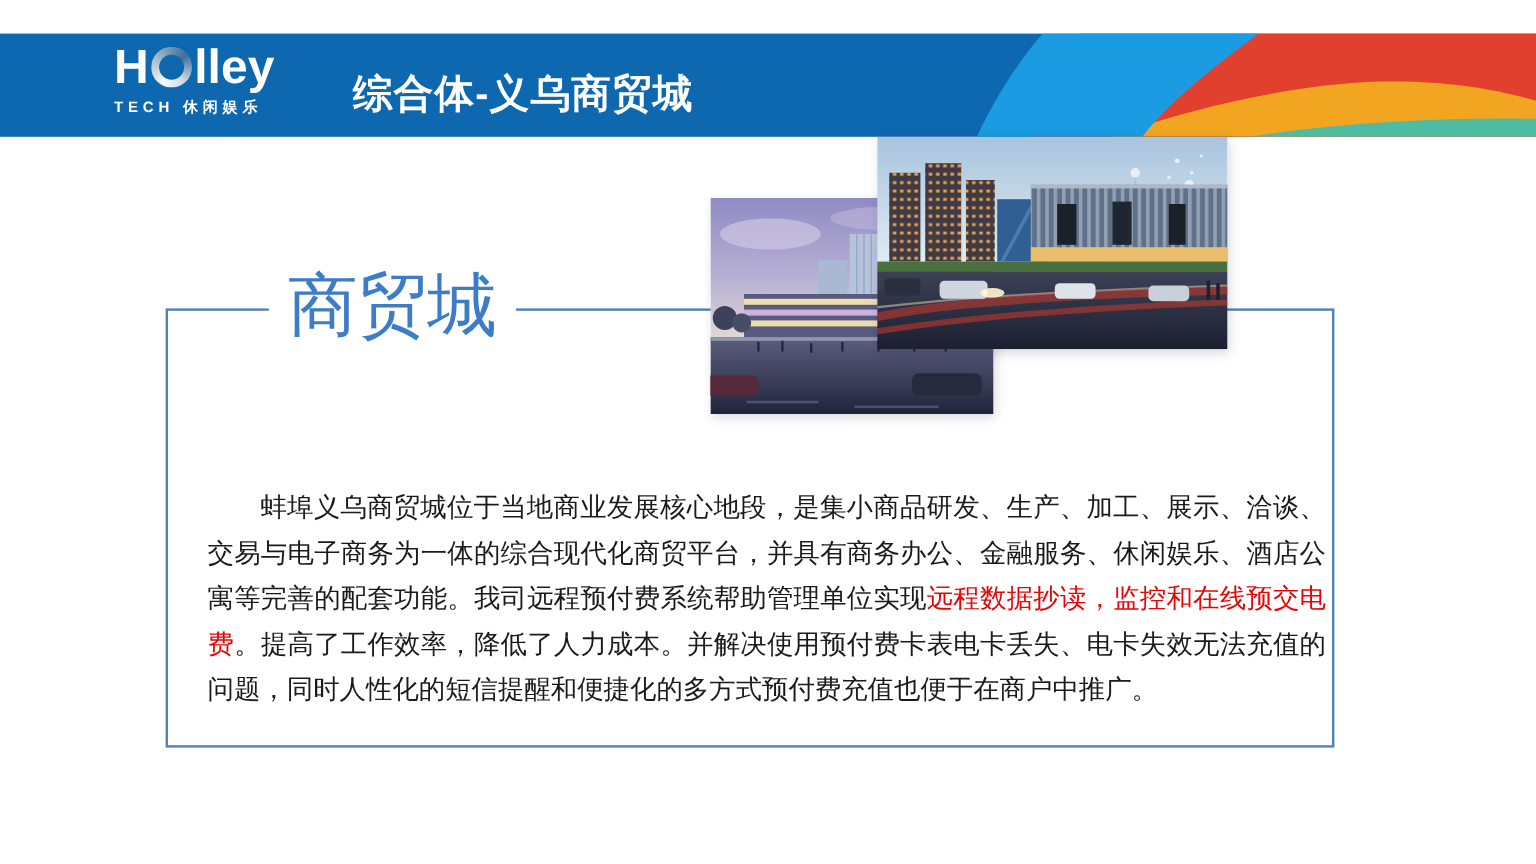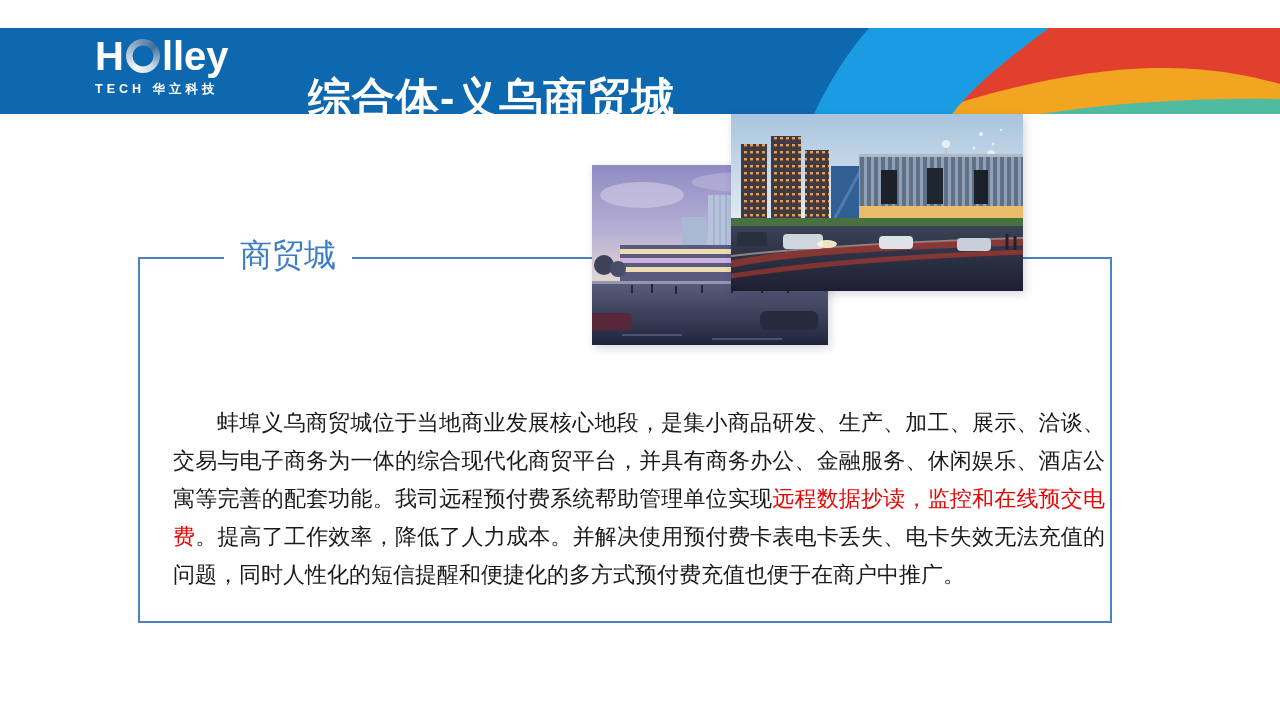--- a/index.html
+++ b/index.html
@@ -8,27 +8,27 @@
 
   
   .header-band{position:absolute;left:0;top:28px;width:1280px;height:86px;background:var(--header-blue);}
   .deco{position:absolute;left:0;top:0;width:100%;height:100%;}
   .logo{position:absolute;left:95px;top:6px;color:#fff;z-index:2;}
   .logo-word{display:flex;align-items:center;font-weight:bold;font-size:40px;line-height:44px;}
   .logo-o{display:inline-block;width:34px;height:34px;border-radius:50%;margin:0 2px;
           background:radial-gradient(circle,var(--header-blue) 0 10px,rgba(0,0,0,0) 10.8px),
                      conic-gradient(from 210deg,#f4f8fb,#9db7cd 95deg,#3f6f99 200deg,#cfdbe6 290deg,#f4f8fb);}
   .logo-sub{font-size:12.5px;font-weight:bold;letter-spacing:4px;margin-top:3px;white-space:nowrap;}
-  .title{position:absolute;left:290px;top:24px;margin:18px;font-size:43px;font-weight:bold;
+  .title{position:absolute;left:290px;top:24px;margin:4px;font-size:33px;font-weight:bold;
          color:var(--title-white);letter-spacing:1px;z-index:2;}
 
   
   .content-box{position:absolute;left:138px;top:257px;width:974px;height:366px;
                border:2px solid var(--box-border-blue);box-sizing:border-box;z-index:1;}
-  .section-label{position:absolute;left:224px;top:227px;font-size:32px;line-height:56px;
+  .section-label{position:absolute;left:224px;top:227px;font-size:58px;line-height:56px;
                  color:var(--label-blue);background:#ffffff;padding:0 16px;z-index:2;}
   .photo{position:absolute;margin:0;padding:0;box-shadow:2px 3px 9px rgba(30,40,70,0.18);}
   .photo svg{display:block;width:100%;height:100%;}
   .photo-left{left:592px;top:165px;width:236px;height:180px;z-index:3;}
   .photo-right{left:731px;top:114px;width:292px;height:177px;z-index:4;}
   .body-text{position:absolute;left:157px;top:388px;width:932px;margin:16px;font-size:22px;
              line-height:38px;text-align:justify;text-justify:inter-ideograph;text-indent:44px;
              color:var(--text-black);z-index:2;}
 </style>
 </head>
@@ -43,21 +43,21 @@
       <path d="M 1040 86 C 1120 74 1200 70 1280 71 L 1280 86 Z" style="fill:var(--swoosh-teal)"></path>
       <path d="M 814 86 C 830 52 848 24 869 0 L 1049 0 C 1014 26 975 56 952 86 Z" style="fill:var(--stripe-blue)"></path>
     </svg>
 
     <div class="logo">
       <div class="logo-word">
         <span>H</span>
         <span class="logo-o"></span>
         <span>lley</span>
       </div>
-      <div class="logo-sub">TECH 华立科技</div>
+      <div class="logo-sub">TECH 休闲娱乐</div>
     </div>
 
     <h1 class="title">综合体-义乌商贸城</h1>
   </header>
 
   <section class="content-box"></section>
 
   <div class="section-label">商贸城</div>
 
   <figure class="photo photo-left">

